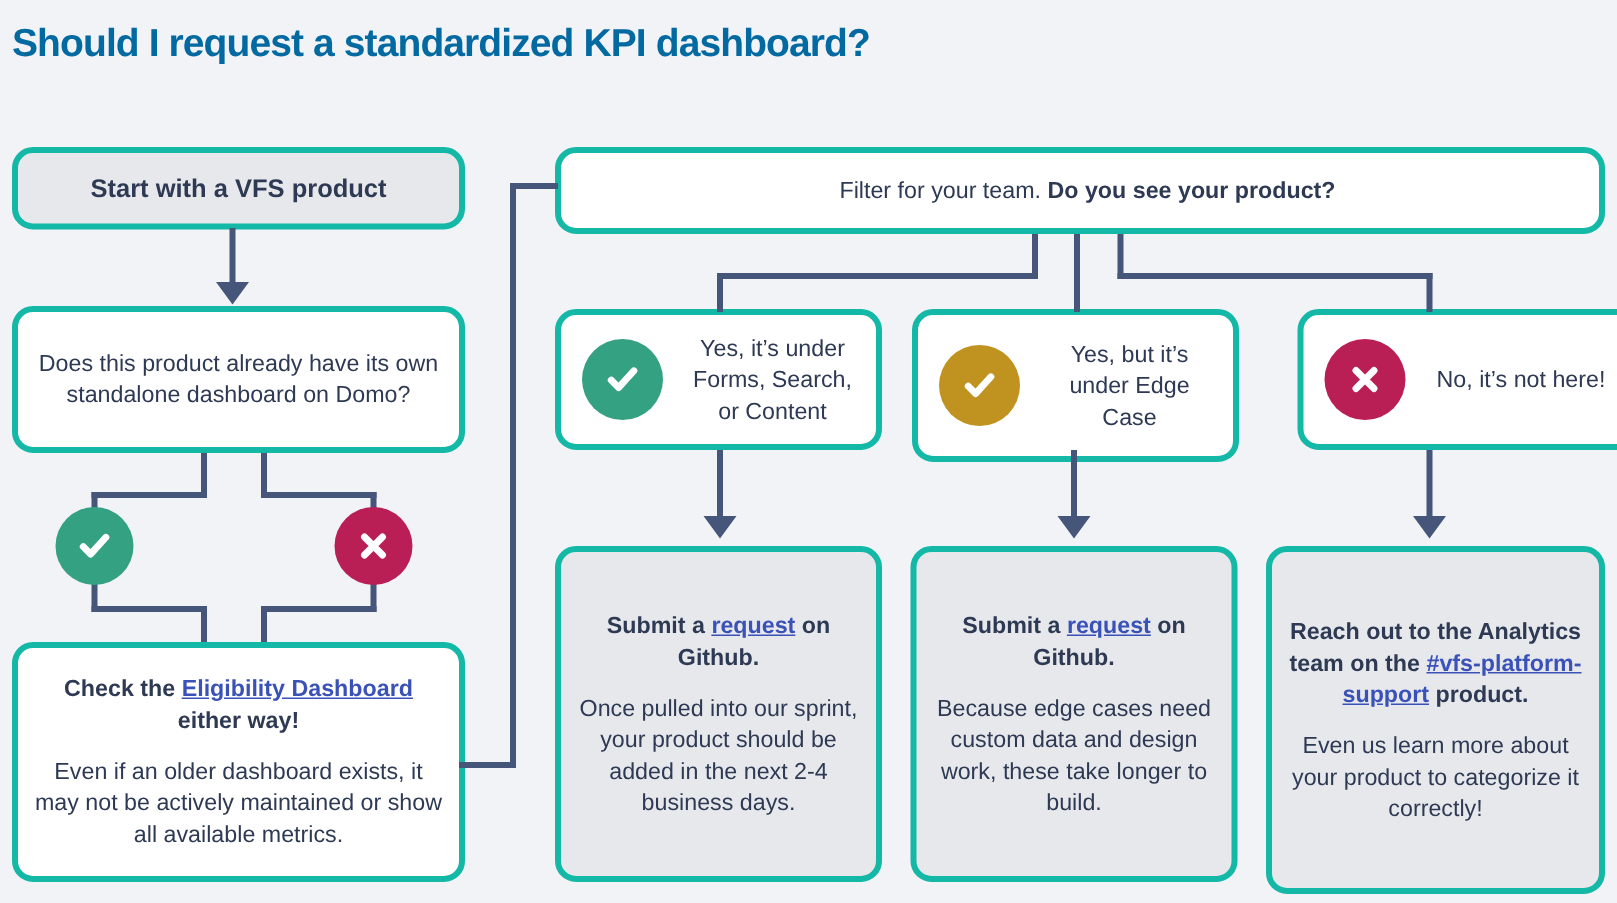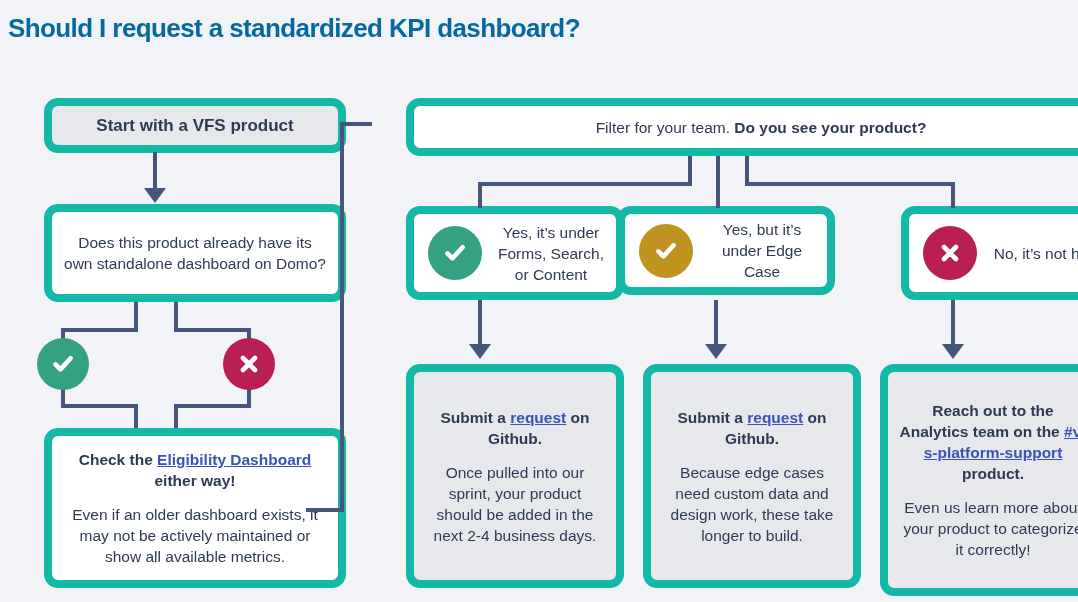--- a/index.html
+++ b/index.html
@@ -31,32 +31,31 @@
     letter-spacing: -0.6px;
     color: #0369a1;
     line-height: 52px;
     white-space: nowrap;
   }
 
   
   .node {
     position: absolute;
     box-sizing: border-box;
-    border: 8px solid #14b8a6;
+    border: 4px solid #14b8a6;
     border-radius: 14px;
     background: #ffffff;
     display: flex;
     align-items: center;
     justify-content: center;
     text-align: center;
     font-size: 15.5px;
     line-height: 21px;
     color: #2e3a54;
     padding: 6px 10px;
-    margin-left: 36px;
   }
   .node.gray { background: #e7e8ec; }
   .node.bold { font-weight: bold; }
 
   .node-inner { width: 100%; }
 
   .para { margin: 0; }
   .para + .para { margin-top: 13px; }
   .b { font-weight: bold; }
   a.link, .link {
@@ -199,21 +198,21 @@
 
   <div class="node opt" style="left:370px; top:206px; width:218px; height:94px;">
     <span class="badge badge-green badge-inline">
       <svg width="28" height="28" viewBox="0 0 28 28" aria-hidden="true">
         <path d="M6.5 14.4 L11.4 19.4 L21.6 8.2" fill="none" stroke="#ffffff" stroke-width="4.6" stroke-linecap="round" stroke-linejoin="round"></path>
       </svg>
     </span>
     <span class="opt-label">Yes, it’s under Forms, Search, or Content</span>
   </div>
 
-  <div class="node opt" style="left:581px; top:206px; width:218px; height:89px;">
+  <div class="node opt" style="left:608px; top:206px; width:218px; height:102px;">
     <span class="badge badge-gold badge-inline">
       <svg width="28" height="28" viewBox="0 0 28 28" aria-hidden="true">
         <path d="M6.5 14.4 L11.4 19.4 L21.6 8.2" fill="none" stroke="#ffffff" stroke-width="4.6" stroke-linecap="round" stroke-linejoin="round"></path>
       </svg>
     </span>
     <span class="opt-label">Yes, but it’s under Edge Case</span>
   </div>
 
   <div class="node opt" style="left:865px; top:206px; width:226px; height:94px;">
     <span class="badge badge-crimson badge-inline">

